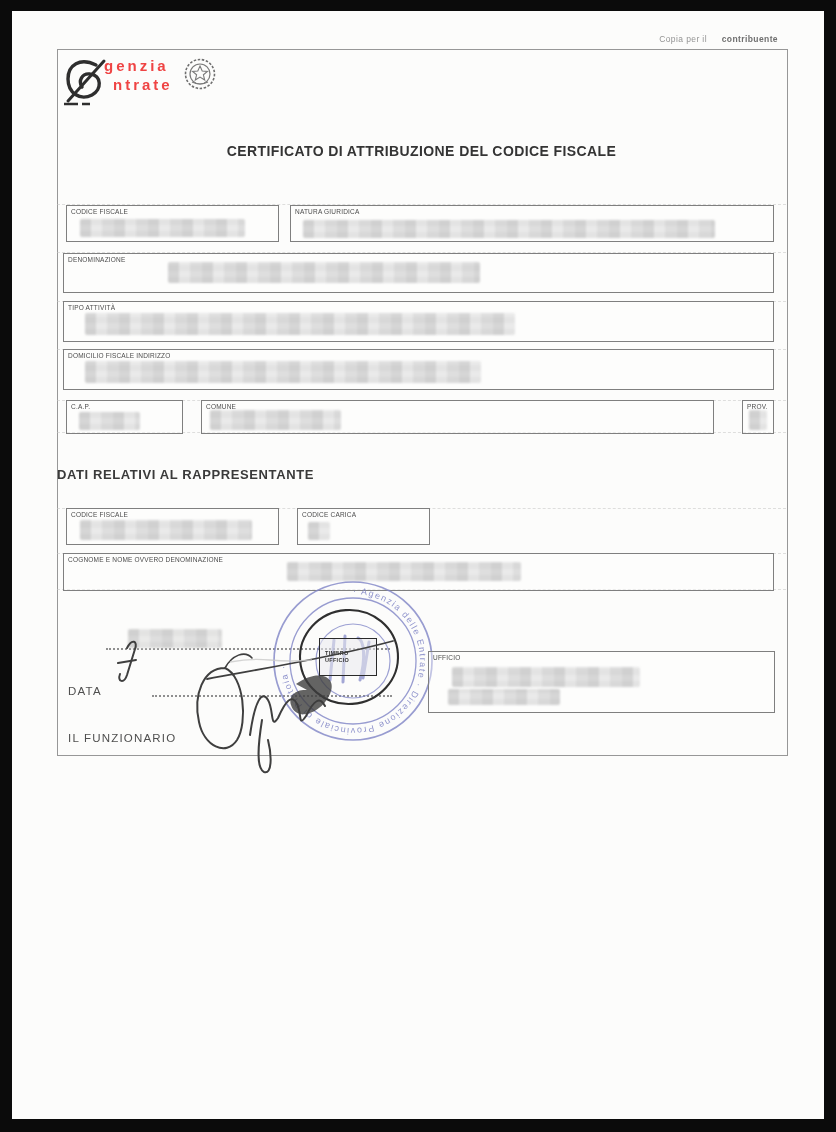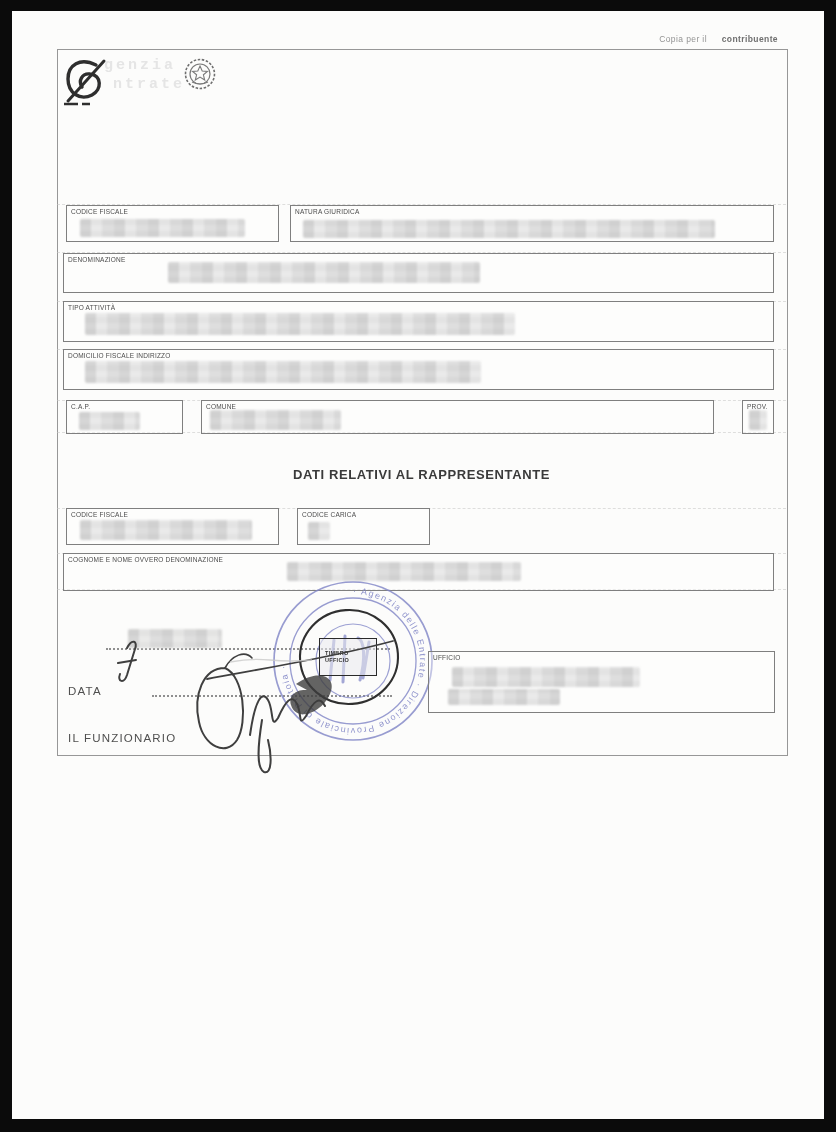--- a/index.html
+++ b/index.html
@@ -4,27 +4,27 @@
 <style>
   html,body{margin:0;padding:0;background:#222;}
   .sheet{position:relative;width:836px;height:1132px;background:#0b0b0b;overflow:hidden;
          font-family:"Liberation Sans",sans-serif;}
   .paper{position:absolute;left:12px;top:11px;width:812px;height:1108px;background:#fcfcfb;}
   .frame{position:absolute;left:57px;top:49px;width:729px;height:705px;border:1px solid #979797;}
   
   .copy-note{position:absolute;left:590px;top:34px;width:188px;text-align:right;
              font-size:8.5px;color:#949494;letter-spacing:.4px;filter:blur(.3px);}
   .copy-note b{color:#6f6f6f;font-weight:bold;margin-left:12px;}
-  .logo-line{position:absolute;font-family:Liberation Mono, monospace;font-weight:bold;
-             color:#e5e5e5;letter-spacing:3px;filter:blur(.35px);}
+  .logo-line{position:absolute;font-family:Liberation Sans, sans-serif;font-weight:bold;
+             color:#ef4444;letter-spacing:3px;filter:blur(.35px);}
   .logo-l1{left:104px;top:57px;font-size:15px;}
   .logo-l2{left:113px;top:76px;font-size:15px;}
   .doc-title{position:absolute;left:57px;top:143px;width:729px;text-align:center;
              font-size:14px;font-weight:bold;color:#343434;letter-spacing:.4px;filter:blur(.35px);}
-  .sec-title{position:absolute;left:57px;top:467px;width:729px;text-align:center;
+  .sec-title{position:absolute;left:57px;top:467px;width:729px;
              font-size:13px;font-weight:bold;color:#3a3a3a;letter-spacing:.6px;filter:blur(.3px);}
   
   .fbox{position:absolute;border:1px solid #7f7f7f;background:rgba(255,255,255,.4);}
   .flabel{position:absolute;left:4px;top:2px;font-size:6.5px;color:#4b4b4b;
           letter-spacing:.2px;white-space:nowrap;filter:blur(.35px);}
   
   .redact{position:absolute;border-radius:2px;
     background-image:
       repeating-linear-gradient(90deg, rgba(190,190,190,.55) 0 11px, rgba(224,224,224,.5) 11px 22px, rgba(205,205,205,.55) 22px 34px),
       repeating-linear-gradient(0deg, rgba(214,214,214,.6) 0 6px, rgba(236,236,236,.6) 6px 12px);
@@ -58,20 +58,21 @@
   </svg>
   <div class="logo-line logo-l1">genzia</div>
   <div class="logo-line logo-l2">ntrate</div>
   <svg class="svg-abs" style="left:182px;top:56px;filter:blur(.35px);" width="36" height="36" viewBox="0 0 36 36">
     <circle cx="18" cy="18" r="14.5" fill="none" stroke="#6f6f6f" stroke-width="1.6" stroke-dasharray="2.5,1.6"></circle>
     <circle cx="18" cy="18" r="10" fill="none" stroke="#7a7a7a" stroke-width="1.2"></circle>
     <path d="M18,10 l2.2,5 5.2,.4 -4,3.4 1.3,5.2 -4.7,-2.9 -4.7,2.9 1.3,-5.2 -4,-3.4 5.2,-.4 z" fill="none" stroke="#7a7a7a" stroke-width="1.1"></path>
     <path d="M10,26 q8,4 16,0" fill="none" stroke="#7a7a7a" stroke-width="1.2"></path>
   </svg>
 
+  <div class="doc-title">CERTIFICATO DI ATTRIBUZIONE DEL CODICE FISCALE</div>
 
   <div class="scanline" style="top:204px"></div>
   <div class="scanline" style="top:252px"></div>
   <div class="scanline" style="top:301px"></div>
   <div class="scanline" style="top:349px"></div>
   <div class="scanline" style="top:400px"></div>
   <div class="scanline" style="top:432px"></div>
   <div class="scanline" style="top:508px"></div>
   <div class="scanline" style="top:553px"></div>
   <div class="scanline" style="top:589px"></div>

